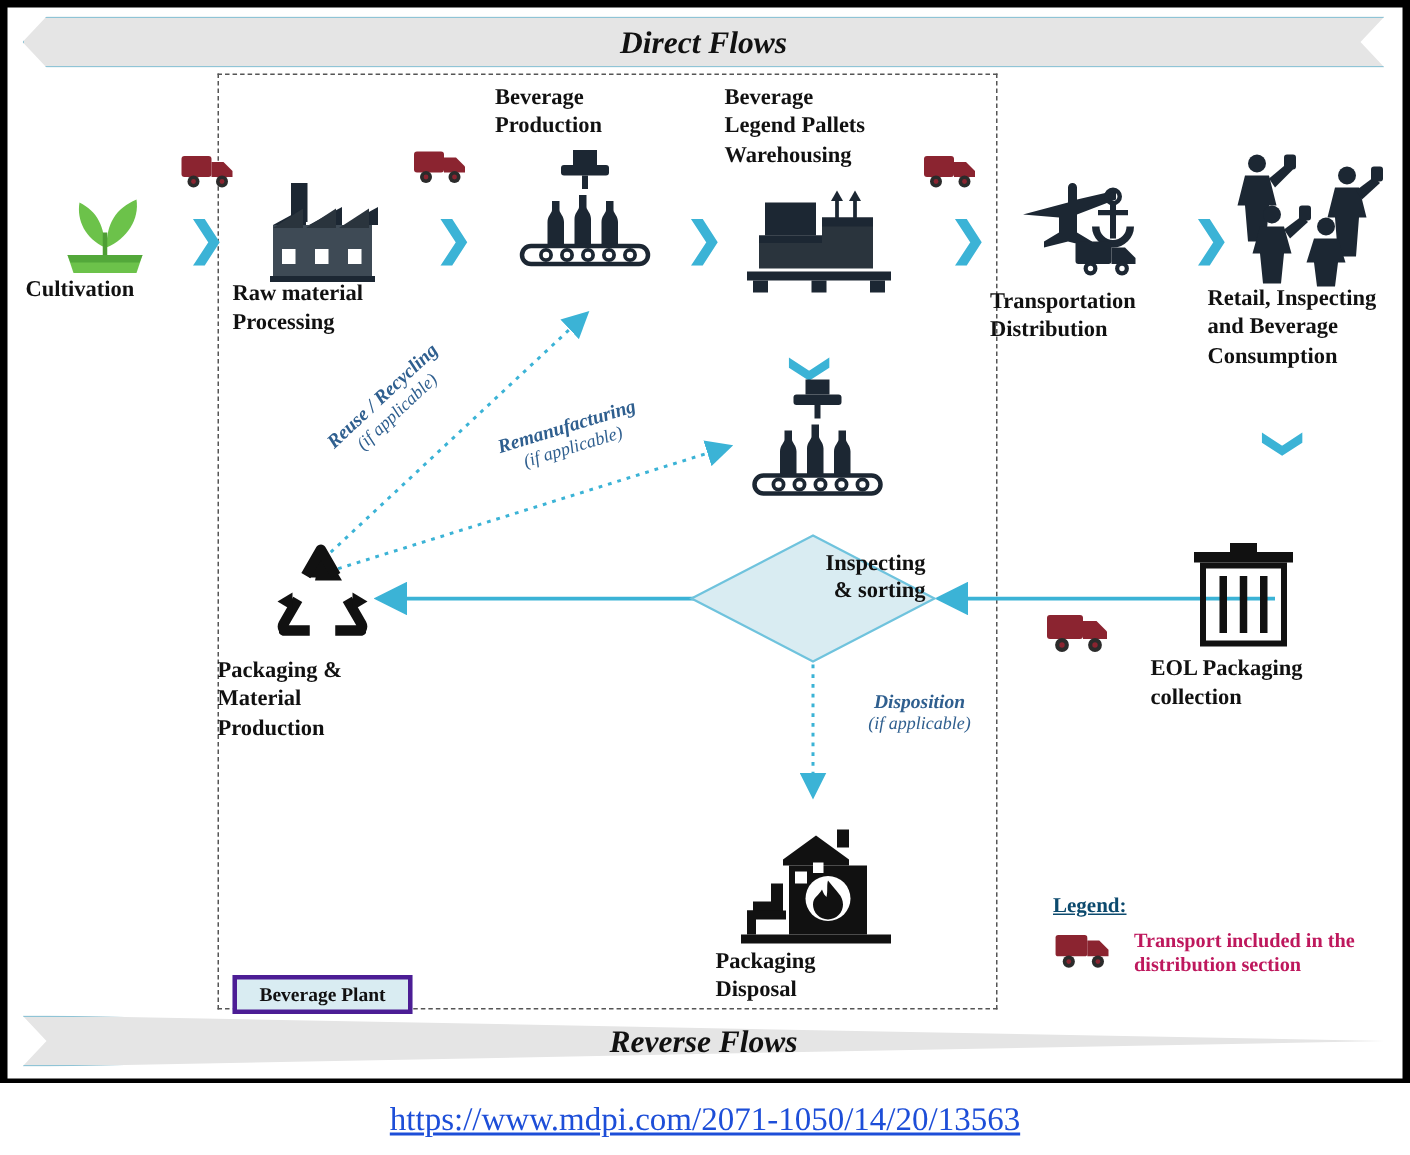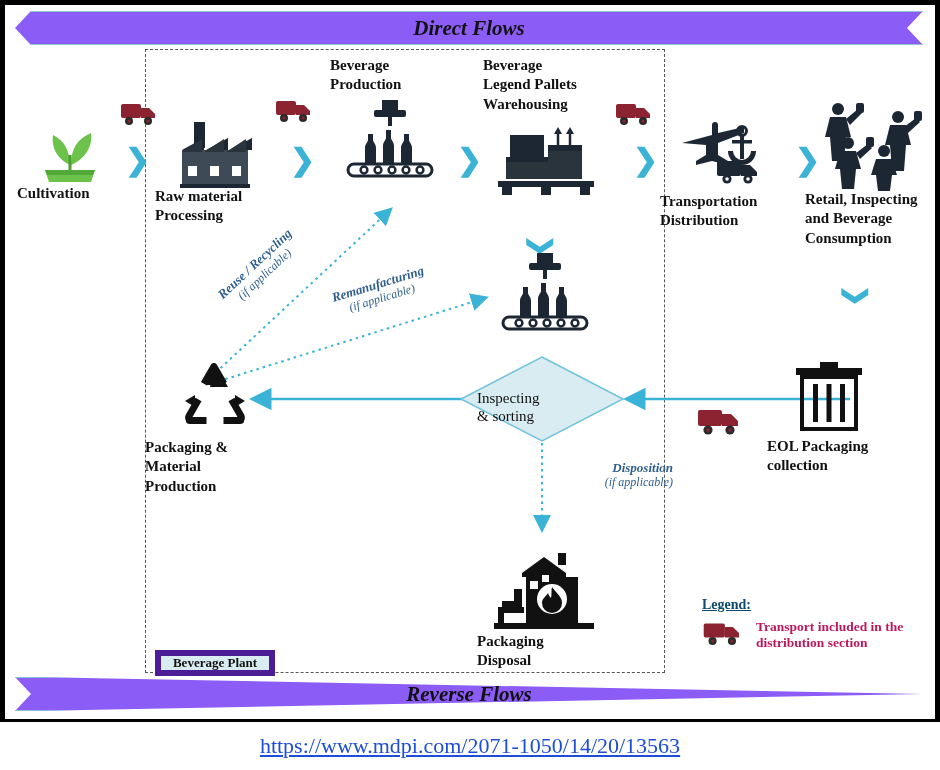--- a/index.html
+++ b/index.html
@@ -44,21 +44,21 @@
     font-family: "Liberation Serif", serif;
     font-size: 22px;
     color: #1d4ed8;
     text-decoration: underline;
     white-space: nowrap;
   }
 
   
   .banner {
     position: absolute;
-    background: #8b5cf6;
+    background: #e5e5e5;
     border: 1px solid #8fc4d6;
     display: flex;
     align-items: center;
     justify-content: center;
     font-style: italic;
     font-weight: bold;
     font-size: 21px;
     color: #111;
     box-sizing: border-box;
   }
@@ -76,21 +76,21 @@
     position: absolute;
     left: 140px; top: 44px;
     width: 520px; height: 624px;
     border: 1px dashed #555;
     box-sizing: border-box;
   }
   #plant-label {
     position: absolute;
     left: 150px; top: 645px;
     width: 120px; height: 26px;
-    border: 6px solid #4c1d95;
+    border: 3px solid #4c1d95;
     background: #d9ecf2;
     display: flex; align-items: center; justify-content: center;
     font-size: 13px; font-weight: bold; color: #111;
     box-sizing: border-box;
   }
 
   
   .node {
     position: absolute;
     text-align: left;
@@ -126,25 +126,25 @@
     color: #2f5f8f;
     font-weight: bold;
     line-height: 1.15;
     text-align: center;
   }
   .flowlabel .sub { font-weight: normal; font-size: 12px; }
 
   
   #diamond-text {
     position: absolute;
-    left: 472px; top: 384px;
+    left: 472px; top: 362px;
     width: 140px;
-    text-align: left;
+    text-align: right;
     font-size: 15px;
-    font-weight: normal;
+    font-weight: bold;
     color: #111;
     line-height: 1.2;
   }
 
   
   #legend {
     position: absolute;
     left: 697px; top: 592px;
     width: 215px;
   }
@@ -482,21 +482,21 @@
     <div class="flowlabel" style="left:205px; top:250px; width:100px; transform:rotate(-43deg);">
       <div>Reuse / Recycling</div>
       <div class="sub">(if applicable)</div>
     </div>
 
     <div class="flowlabel" style="left:310px; top:272px; width:130px; transform:rotate(-17deg);">
       <div>Remanufacturing</div>
       <div class="sub">(if applicable)</div>
     </div>
 
-    <div class="flowlabel" style="left:548px; top:456px; width:120px; text-align:right;">
+    <div class="flowlabel" style="left:548px; top:456px; width:120px; text-align:center;">
       <div>Disposition</div>
       <div class="sub">(if applicable)</div>
     </div>
 
     <div id="legend">
       <div class="legend-title">Legend:</div>
       <div class="legend-row">
         <svg width="44" height="30" viewBox="0 0 48 34">
           <rect x="1" y="5" width="24" height="16" rx="2" fill="#8b2430"></rect>
           <path d="M25,9 h9 l7,7 v5 h-16 z" fill="#8b2430"></path>

